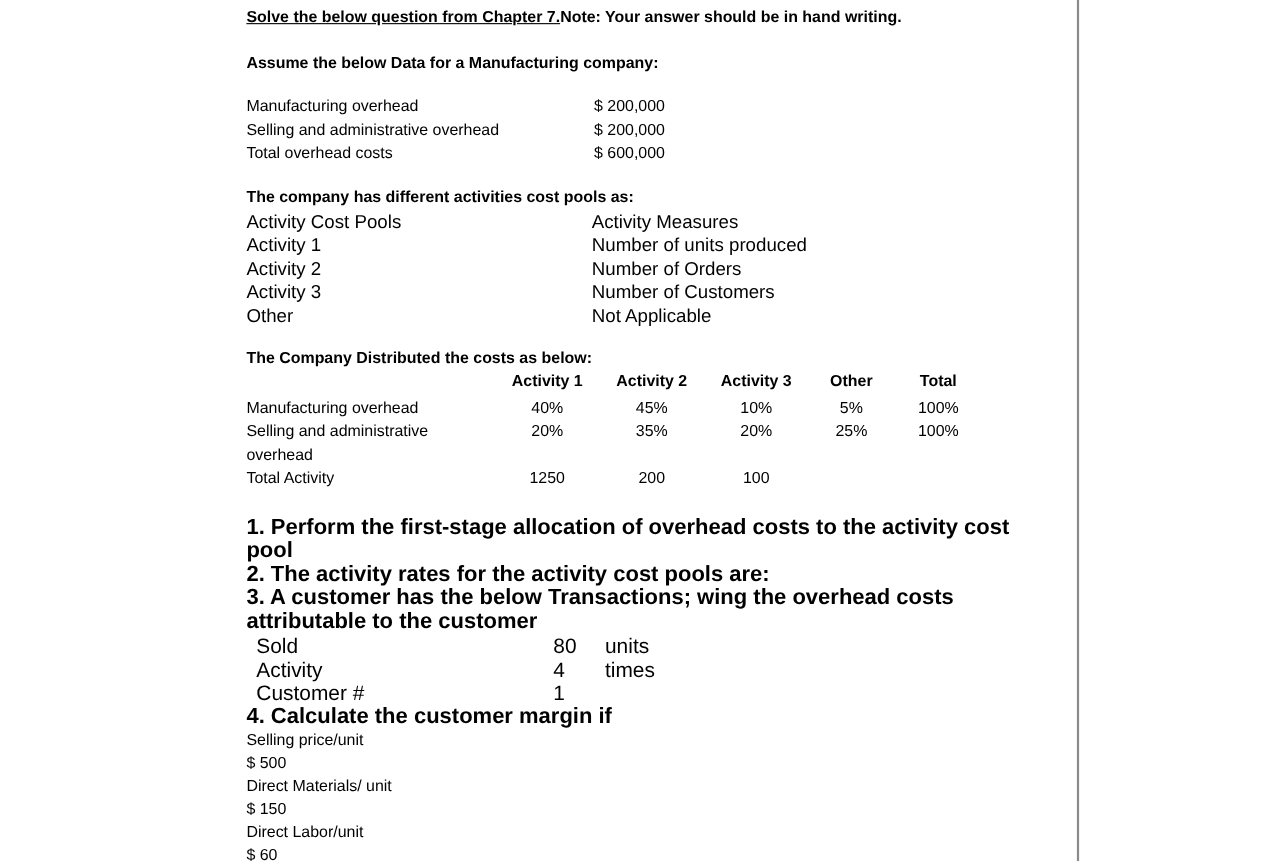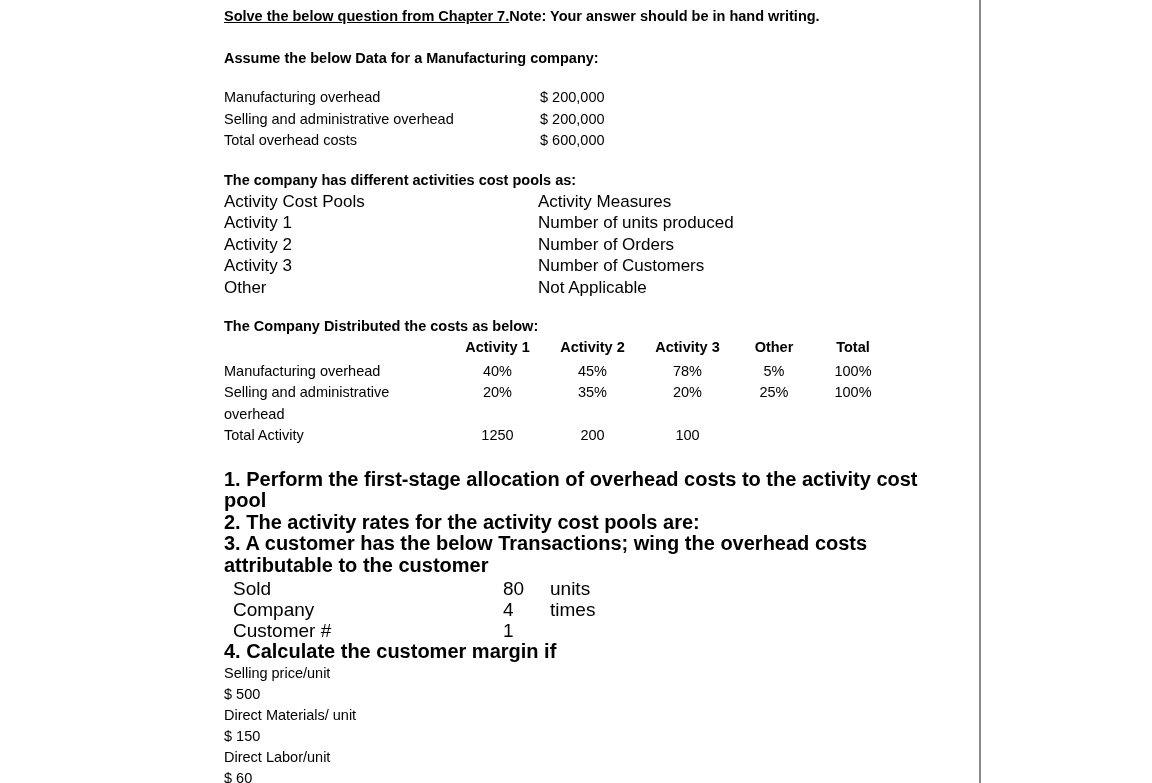--- a/index.html
+++ b/index.html
@@ -213,21 +213,21 @@
           <td>Activity 3</td>
           <td>Other</td>
           <td>Total</td>
         </tr>
       </thead>
       <tbody>
         <tr>
           <td class="rowlabel">Manufacturing overhead</td>
           <td>40%</td>
           <td>45%</td>
-          <td>78%</td>
+          <td>10%</td>
           <td>5%</td>
           <td>100%</td>
         </tr>
         <tr>
           <td class="rowlabel">Selling and administrative overhead</td>
           <td>20%</td>
           <td>35%</td>
           <td>20%</td>
           <td>25%</td>
           <td>100%</td>
@@ -249,21 +249,21 @@
     <div class="q-line">2. The activity rates for the activity cost pools are:</div>
     <div class="q-line">3. A customer has the below Transactions; wing the overhead costs attributable to the customer</div>
 
     <div class="trans">
       <div class="trans-row">
         <span class="t-label">Sold</span>
         <span class="t-num">80</span>
         <span class="t-unit">units</span>
       </div>
       <div class="trans-row">
-        <span class="t-label">Company</span>
+        <span class="t-label">Activity</span>
         <span class="t-num">4</span>
         <span class="t-unit">times</span>
       </div>
       <div class="trans-row">
         <span class="t-label">Customer #</span>
         <span class="t-num">1</span>
         <span class="t-unit"></span>
       </div>
     </div>
 

